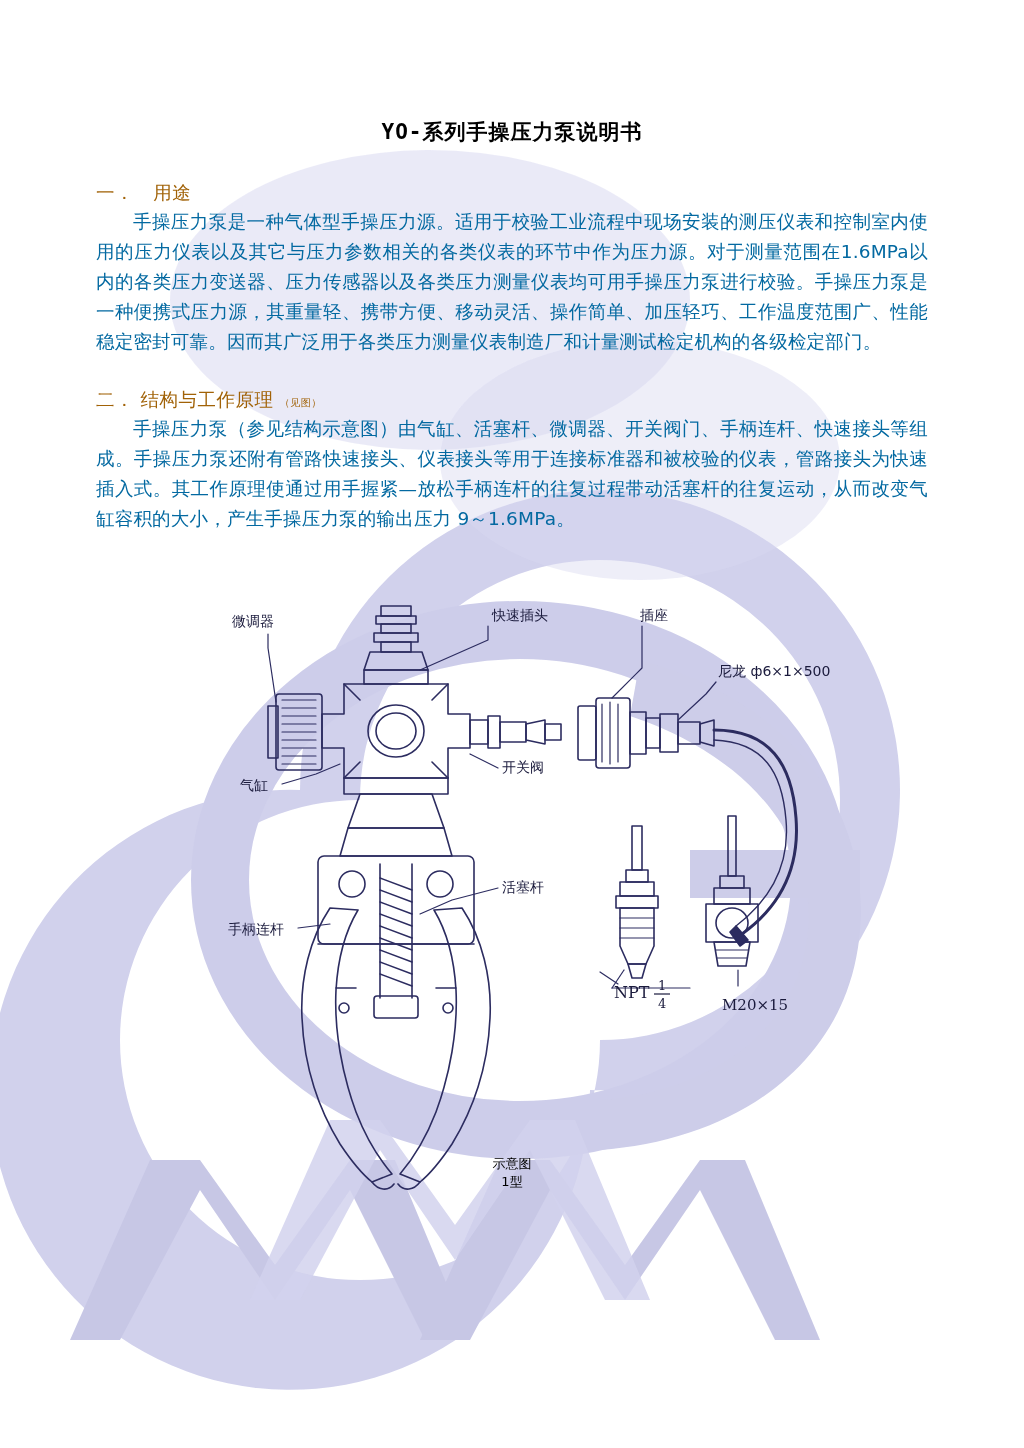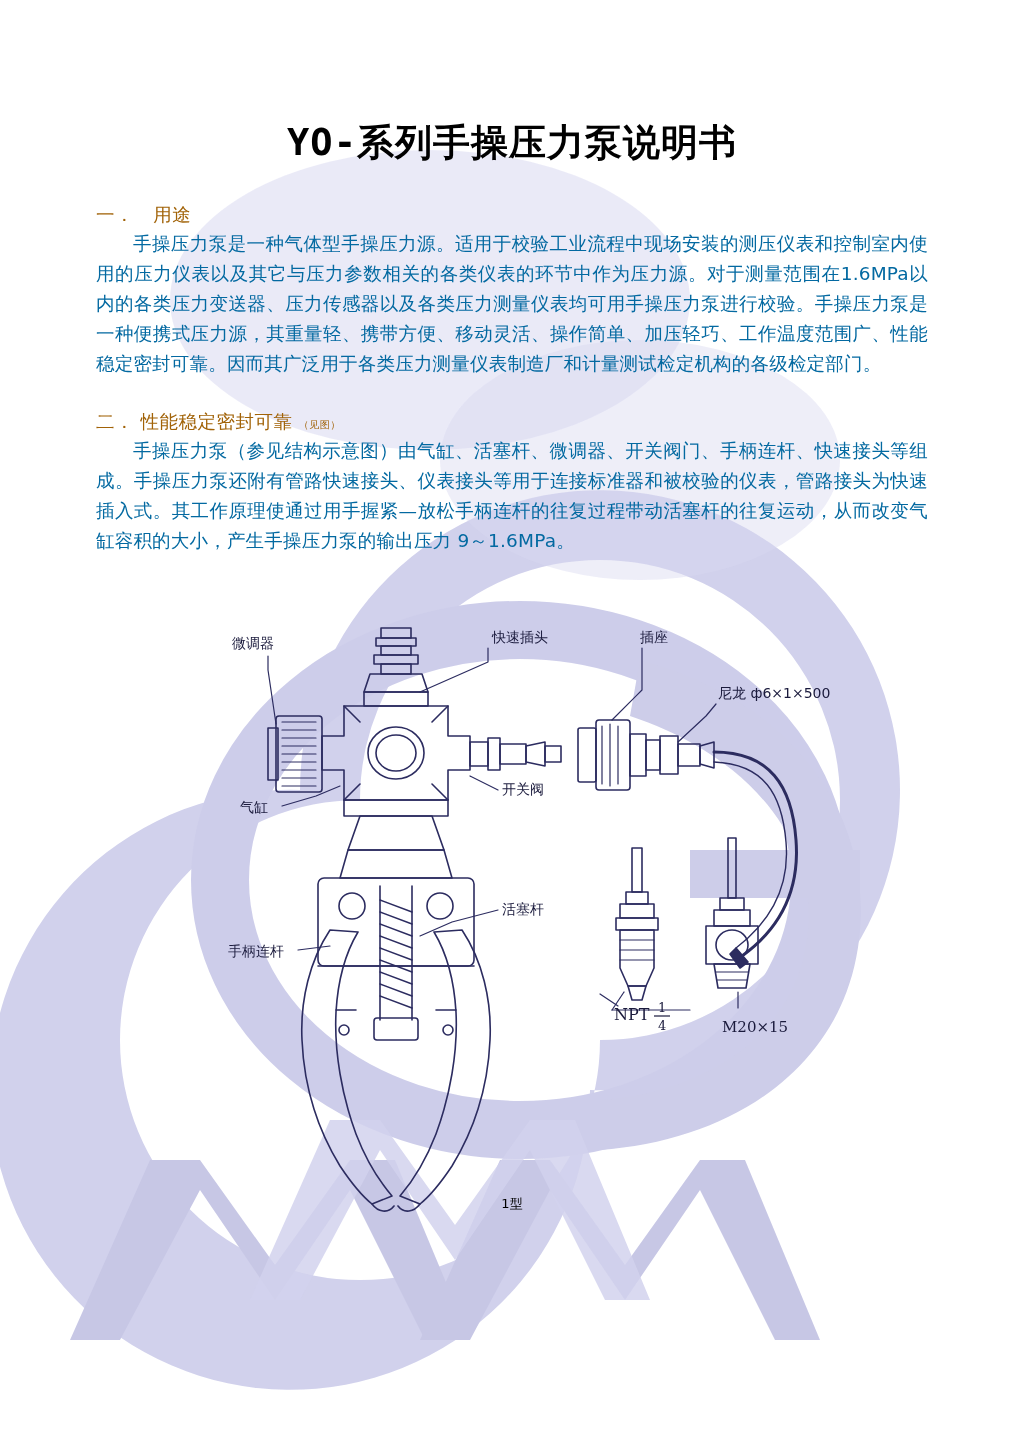--- a/index.html
+++ b/index.html
@@ -29,21 +29,21 @@
     position: relative;
     z-index: 2;
     padding: 0 96px;
     box-sizing: border-box;
     width: 1024px;
   }
 
   .doc-title {
     text-align: center;
     font-family: "DejaVu Sans Mono", monospace;
-    font-size: 37px;
+    font-size: 21px;
     font-weight: bold;
     letter-spacing: 1px;
     color: #000;
     margin: 0;
     padding-top: 118px;
     white-space: nowrap;
   }
 
   .section {
     margin-top: 34px;
@@ -128,21 +128,21 @@
     <div class="section-heading">
       <span>一．</span>
       &nbsp;&nbsp;<span>用途</span>
     </div>
     <p class="body-text">手操压力泵是一种气体型手操压力源。适用于校验工业流程中现场安装的测压仪表和控制室内使用的压力仪表以及其它与压力参数相关的各类仪表的环节中作为压力源。对于测量范围在1.6MPa以内的各类压力变送器、压力传感器以及各类压力测量仪表均可用手操压力泵进行校验。手操压力泵是一种便携式压力源，其重量轻、携带方便、移动灵活、操作简单、加压轻巧、工作温度范围广、性能稳定密封可靠。因而其广泛用于各类压力测量仪表制造厂和计量测试检定机构的各级检定部门。</p>
   </div>
 
   <div class="section second">
     <div class="section-heading">
       <span>二．</span>
-      <span>性能稳定密封可靠</span>
+      <span>结构与工作原理</span>
       <span class="sub">（见图）</span>
     </div>
     <p class="body-text">手操压力泵（参见结构示意图）由气缸、活塞杆、微调器、开关阀门、手柄连杆、快速接头等组成。手操压力泵还附有管路快速接头、仪表接头等用于连接标准器和被校验的仪表，管路接头为快速插入式。其工作原理使通过用手握紧—放松手柄连杆的往复过程带动活塞杆的往复运动，从而改变气缸容积的大小，产生手操压力泵的输出压力 9～1.6MPa。</p>
   </div>
 </div>
 
 <div class="figure-wrap">
   <svg width="1024" height="620" viewBox="0 0 1024 620" xmlns="http://www.w3.org/2000/svg">
     <g fill="none" stroke="#2c2c60" stroke-width="1.6" stroke-linejoin="round" stroke-linecap="round">
 
@@ -261,14 +261,15 @@
       <text x="502" y="314">活塞杆</text>
       <text x="228" y="356">手柄连杆</text>
       <text x="614" y="420" font-family="DejaVu Serif, serif" font-size="16">NPT</text>
       <text x="658" y="412" font-family="DejaVu Serif, serif" font-size="13">1</text>
       <line x1="654" y1="416" x2="670" y2="416" stroke="#1a1a3c" stroke-width="1.2"></line>
       <text x="658" y="430" font-family="DejaVu Serif, serif" font-size="13">4</text>
       <text x="722" y="432" font-family="DejaVu Serif, serif" font-size="15">M20×15</text>
     </g>
   </svg>
 
+  <div class="fig-caption" style="top: 578px;">示意图</div>
   <div class="fig-caption" style="top: 596px;">1型</div>
 </div>
 
 </body></html>

